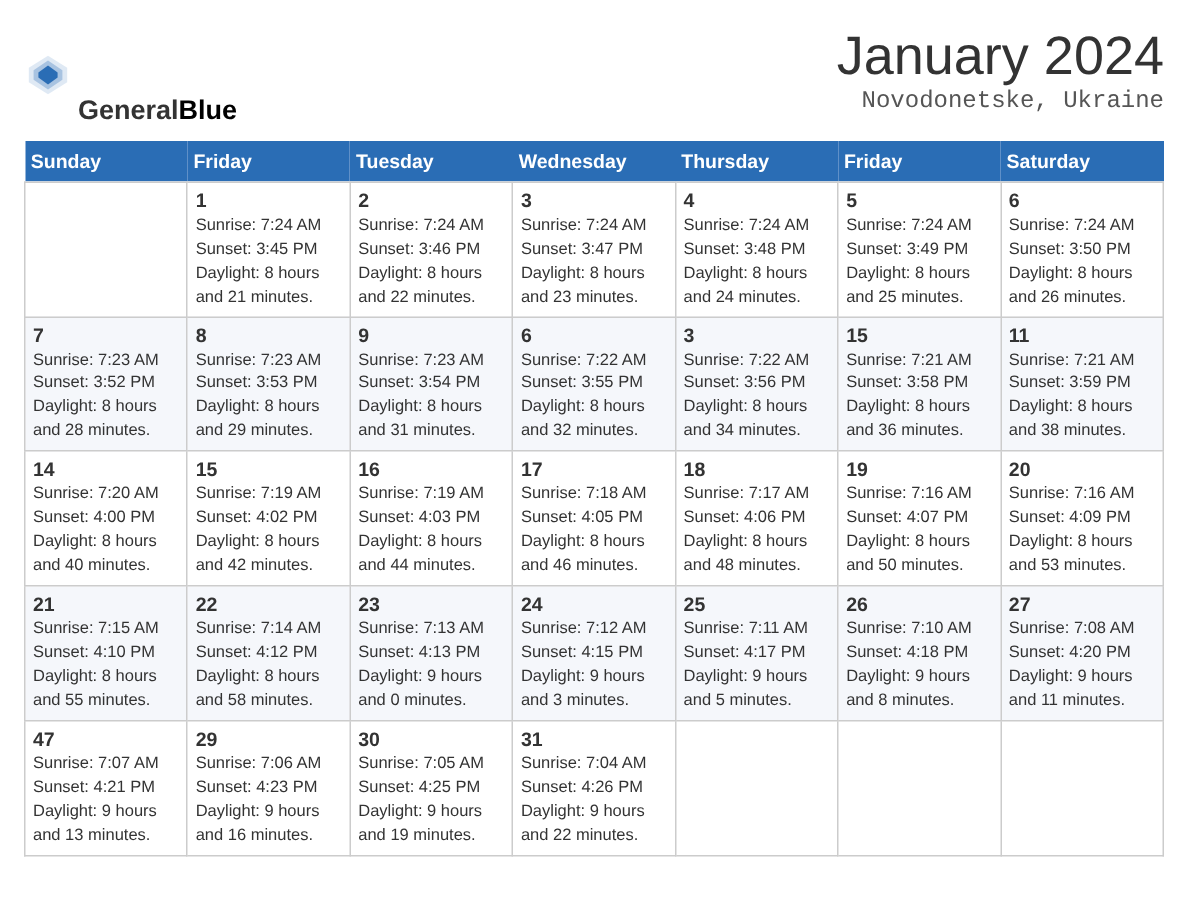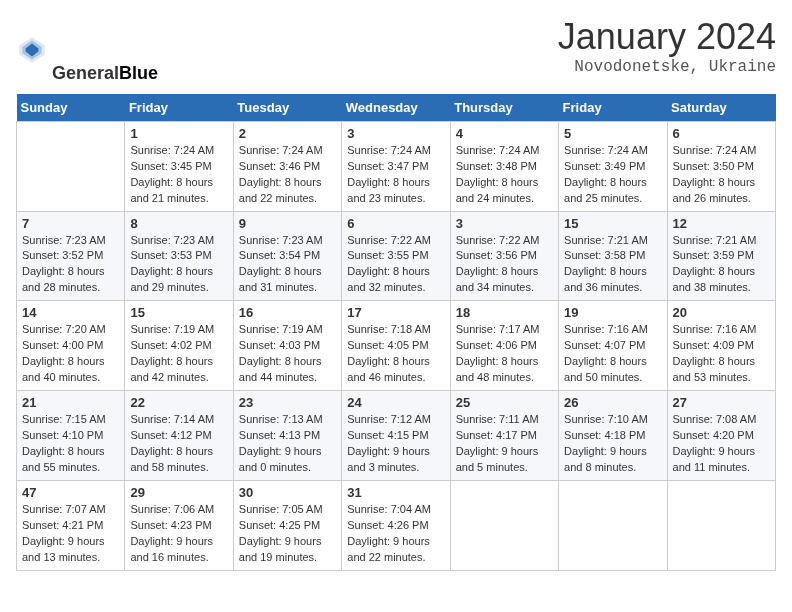--- a/index.html
+++ b/index.html
@@ -173,21 +173,21 @@
         </td>
         <td>
           <div class="day-num">3</div>
           <div class="day-info">Sunrise: 7:22 AM<br>Sunset: 3:56 PM<br>Daylight: 8 hours and 34 minutes.</div>
         </td>
         <td>
           <div class="day-num">15</div>
           <div class="day-info">Sunrise: 7:21 AM<br>Sunset: 3:58 PM<br>Daylight: 8 hours and 36 minutes.</div>
         </td>
         <td>
-          <div class="day-num">12</div>
+          <div class="day-num">11</div>
           <div class="day-info">Sunrise: 7:21 AM<br>Sunset: 3:59 PM<br>Daylight: 8 hours and 38 minutes.</div>
         </td>
       </tr>
       <tr>
         <td>
           <div class="day-num">14</div>
           <div class="day-info">Sunrise: 7:20 AM<br>Sunset: 4:00 PM<br>Daylight: 8 hours and 40 minutes.</div>
         </td>
         <td>
           <div class="day-num">15</div>

